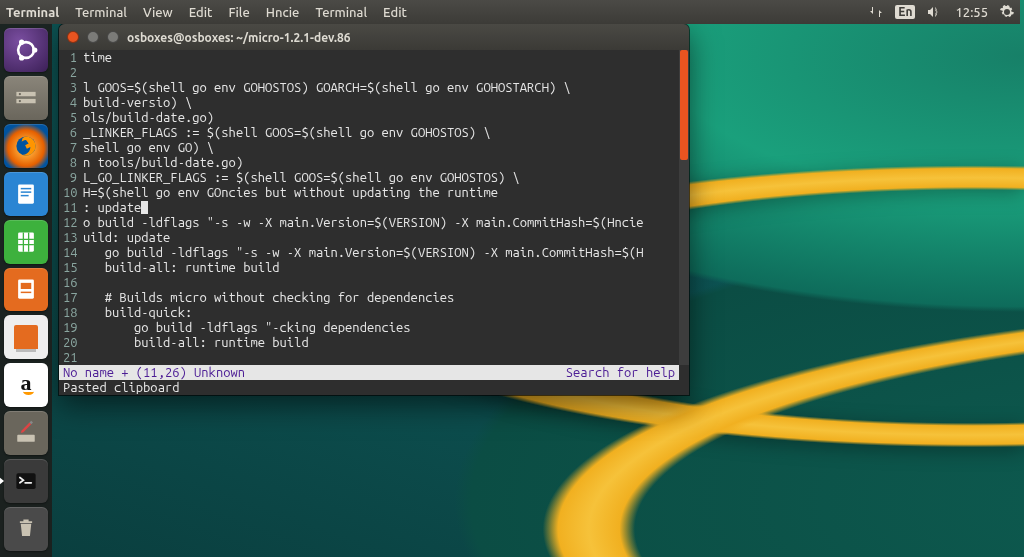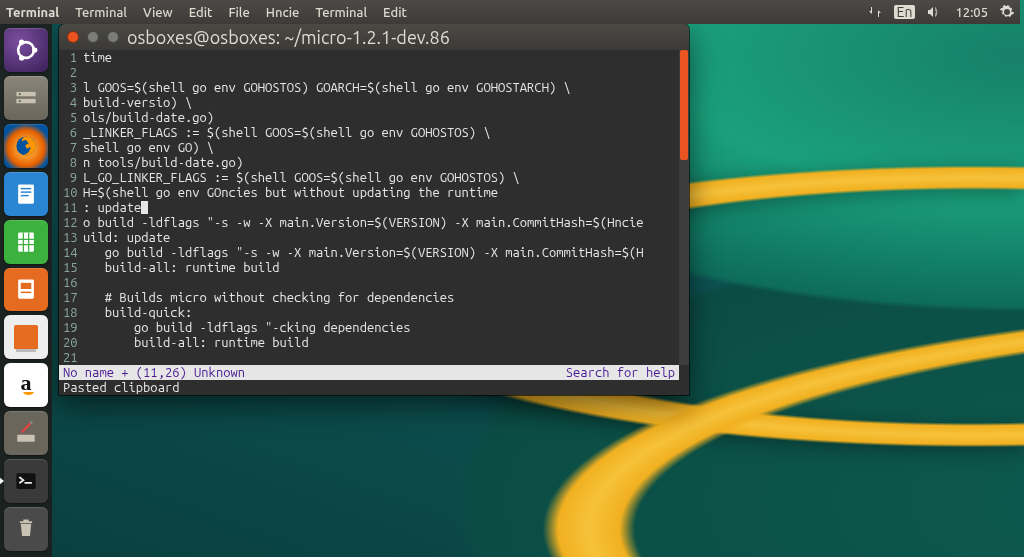--- a/index.html
+++ b/index.html
@@ -34,22 +34,22 @@
     background: linear-gradient(#4b4a46, #3c3b37);
     color: #dfdbd2; display: flex; align-items: center;
     font-size: 13px; font-weight: 500;
     z-index: 50;
   }
   .top-panel .app-name { font-weight: 700; padding: 0 8px 0 6px; }
   .top-panel .menu-item { padding: 0 8px; cursor: pointer; }
   .top-panel .spacer { flex: 1; }
   .top-panel .indicator { padding: 0 6px; display: inline-flex; align-items: center; gap: 2px; }
   .top-panel .lang-box {
-    background: #dfdbd2; color: #3c3b37; font-weight: 400;
-    border-radius: 2px; padding: 0 3px; font-size: 14px; line-height: 14px;
+    background: #dfdbd2; color: #3c3b37; font-weight: 700;
+    border-radius: 2px; padding: 0 3px; font-size: 12px; line-height: 14px;
   }
   .top-panel svg { fill: #dfdbd2; }
 
   
   .launcher {
     position: absolute; top: 24px; left: 0; bottom: 0; width: 52px;
     background: rgba(30,28,26,.85);
     display: flex; flex-direction: column; align-items: center;
     padding-top: 4px; gap: 4px; z-index: 40;
   }
@@ -85,21 +85,21 @@
   .term-window {
     position: absolute; top: 24px; left: 59px;
     width: 630px; height: 371px;
     background: #2e2e2e; border-radius: 6px 6px 0 0;
     box-shadow: 0 10px 30px rgba(0,0,0,.55), 0 0 0 1px rgba(0,0,0,.6);
     z-index: 30; display: flex; flex-direction: column; overflow: hidden;
   }
   .term-titlebar {
     height: 26px; background: linear-gradient(#4a4944, #3b3a36);
     display: flex; align-items: center; padding: 0 8px; gap: 8px;
-    color: #dedbd2; font-size: 18px; font-weight: 400;
+    color: #dedbd2; font-size: 12px; font-weight: 700;
   }
   .term-titlebar .wbtn { width: 12px; height: 12px; border-radius: 50%; border: 1px solid rgba(0,0,0,.4); }
   .wbtn.close { background: #e95420; } .wbtn.min { background: #7b7b78; } .wbtn.max { background: #7b7b78; }
   .term-body {
     flex: 1; position: relative;
     font-family: "Ubuntu Mono","DejaVu Sans Mono",monospace;
     font-size: 13px; line-height: 15px; color: #e6e6e6;
   }
   .term-scroll {
     position: absolute; right: 0; top: 0; bottom: 30px; width: 10px;
@@ -149,21 +149,21 @@
       </svg>
   </span>
   <span class="indicator">
     <span class="lang-box">En</span>
   </span>
   <span class="indicator">
     <svg width="16" height="14" viewBox="0 0 16 14">
         <path d="M1 5h2l3-3v10l-3-3H1V5zm7-1a4 4 0 010 6V9a2.5 2.5 0 000-4V4zm0-2v1a5.5 5.5 0 010 8v1a6.5 6.5 0 000-10z"></path>
       </svg>
   </span>
-  <span class="indicator">12:05</span>
+  <span class="indicator">12:55</span>
   <span class="indicator">
     <svg width="14" height="14" viewBox="0 0 14 14">
         <path d="M7 4a3 3 0 100 6 3 3 0 000-6zm6 3l1 .5-1 2-1-.3a5 5 0 01-1 .9l.2 1-2 .9-.7-.9a5 5 0 01-1.3 0l-.7.9-2-.9.2-1a5 5 0 01-1-.9l-1 .3-1-2 1-.5a5 5 0 010-1.3L0 5l1-2 1 .3a5 5 0 011-.9L2.8 1l2-.9.7.9a5 5 0 011.3 0L7.5.1l2 .9-.2 1a5 5 0 011 .9l1-.3 1 2-1 .5a5 5 0 010 1.3z"></path>
       </svg>
   </span>
 </div>
 
 <div class="launcher">
   <div class="tile tile-dash">
     <svg viewBox="0 0 32 32">

